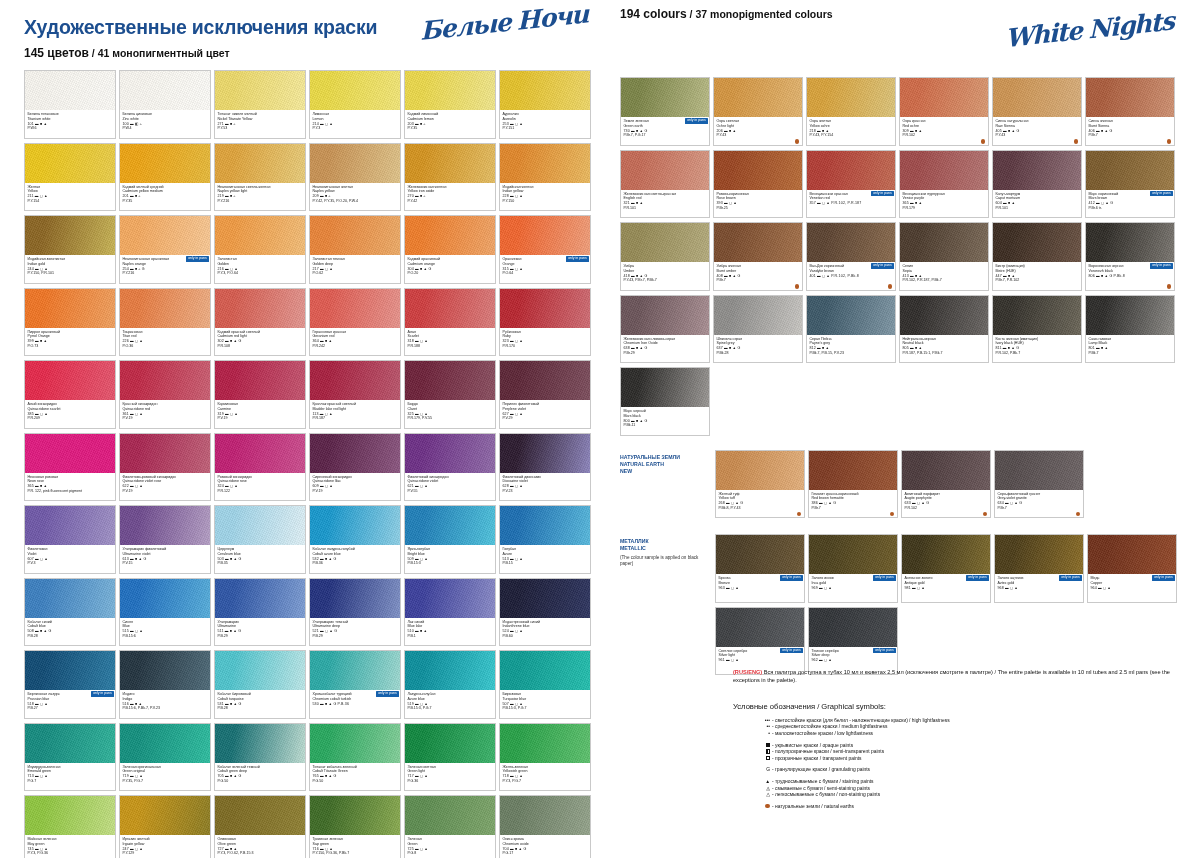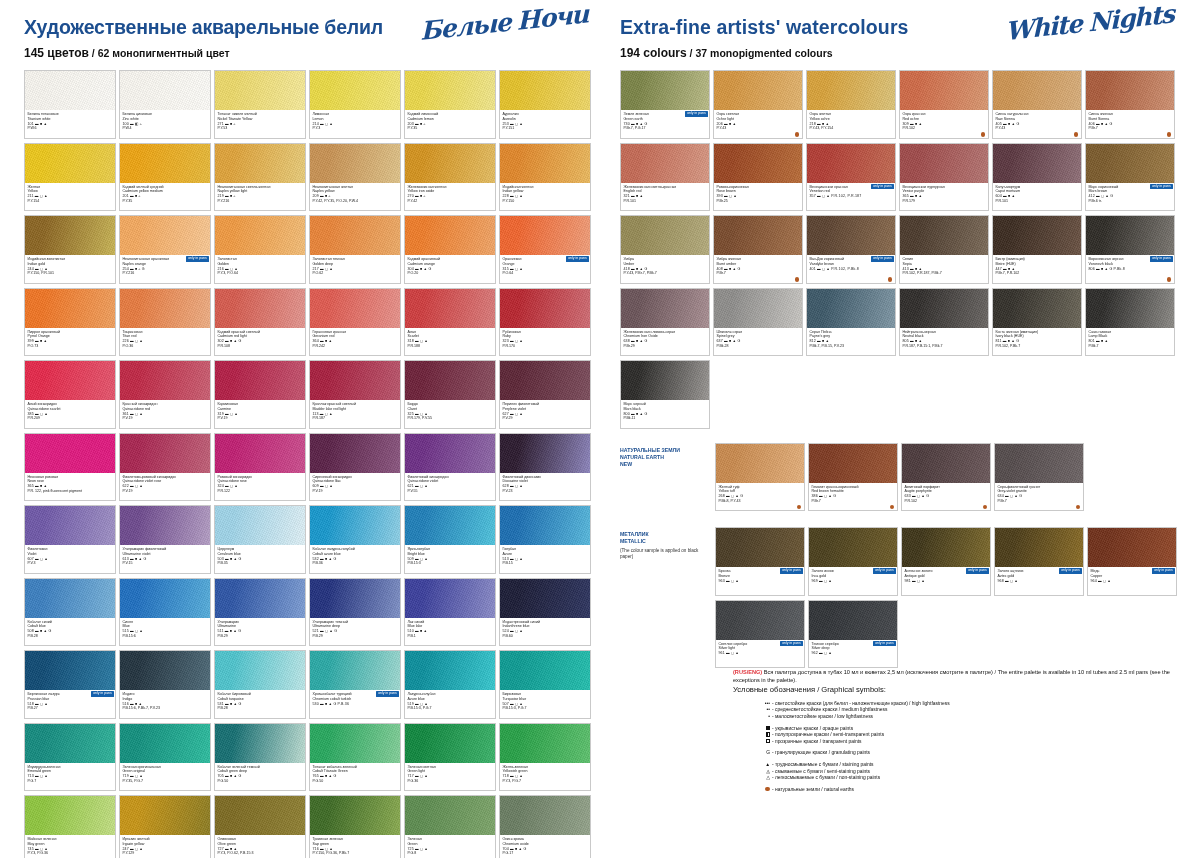--- a/index.html
+++ b/index.html
@@ -88,40 +88,40 @@
     color:#333; font-weight:normal; font-size:4.6px;
     line-height:6px; margin-top:3px;
   }
   .secrow { display:flex; gap:3px; align-items:flex-start; }
   .secrow .grid { flex:1; }
 
   
   .footer { position:absolute; left:617px; top:668px; width:566px; }
   .note-block { font-size:5.6px; line-height:8.4px; color:#111; padding-left:116px; }
   .note-block .rus { color:#e0343c; font-weight:bold; }
-  .legend-title { font-size:7.6px; color:#111; margin-top:0; padding-left:116px; }
+  .legend-title { font-size:7.6px; color:#111; margin-top:17px; padding-left:116px; }
   .legend-list { margin-top:7px; padding-left:140px; font-size:4.9px; line-height:6.6px; color:#111; }
   .legend-list .gap { height:5px; }
   .legend-row { display:flex; align-items:flex-start; gap:2px; white-space:nowrap; }
   .legend-row .gl { display:inline-block; min-width:13px; text-align:right; }
   .sq { display:inline-block; width:4.4px; height:4.4px; border:0.7px solid #111; vertical-align:-0.4px; }
   .sq.full { background:#111; }
   .sq.half { background:linear-gradient(90deg,#111 50%,#fff 50%); }
   .dotE { display:inline-block; width:4.6px; height:4.6px; border-radius:50%; background:#b35a23; vertical-align:-0.6px; }
 </style>
 </head>
 <body>
 
 <div class="page">
 
   <div class="col col-left">
     <div class="hdr">
-      <div class="hdr-title">Художественные акварельные белил</div>
+      <div class="hdr-title">Художественные исключения краски</div>
       <div class="hdr-sub">
-        <span class="big">145 цветов</span><span> / 62 монопигментный цвет</span>
+        <span class="big">145 цветов</span><span> / 41 монопигментный цвет</span>
       </div>
       <div class="logo">Белые Ночи</div>
     </div>
     <div class="grid" id="left-grid">
         <div class="cell">
           <div class="swatch" style="background: linear-gradient(100deg, rgb(247, 245, 239) 0%, rgb(247, 245, 239) 22%, rgb(251, 250, 246) 100%);"></div>
           <div class="lbl">
             <div class="ru">Белила титановые</div>
             <div class="en">Titanium white</div>
             <div class="num"><span>101 </span> <span class="sym">▬ ■ ▲</span></div>
@@ -715,21 +715,20 @@
             <div class="en">Chromium oxide</div>
             <div class="num"><span>704 </span> <span class="sym">▬ ■ ▲ G</span></div>
             <div class="pig">P.G.17</div>
           </div>
         </div>
       </div>
   </div>
 
   <div class="col col-right">
     <div class="hdr">
-      <div class="hdr-title en">Extra-fine artists' watercolours</div>
       <div class="hdr-sub">
         <span class="big">194 colours</span><span> / 37 monopigmented colours</span>
       </div>
       <div class="logo">White Nights</div>
     </div>
     <div class="grid" id="right-grid">
         <div class="cell">
           <div class="swatch" style="background: linear-gradient(100deg, rgb(123, 132, 71) 0%, rgb(123, 132, 71) 22%, rgb(185, 187, 134) 100%);"></div>
           <div class="lbl">
             <div class="ru">Земля зеленая</div>

